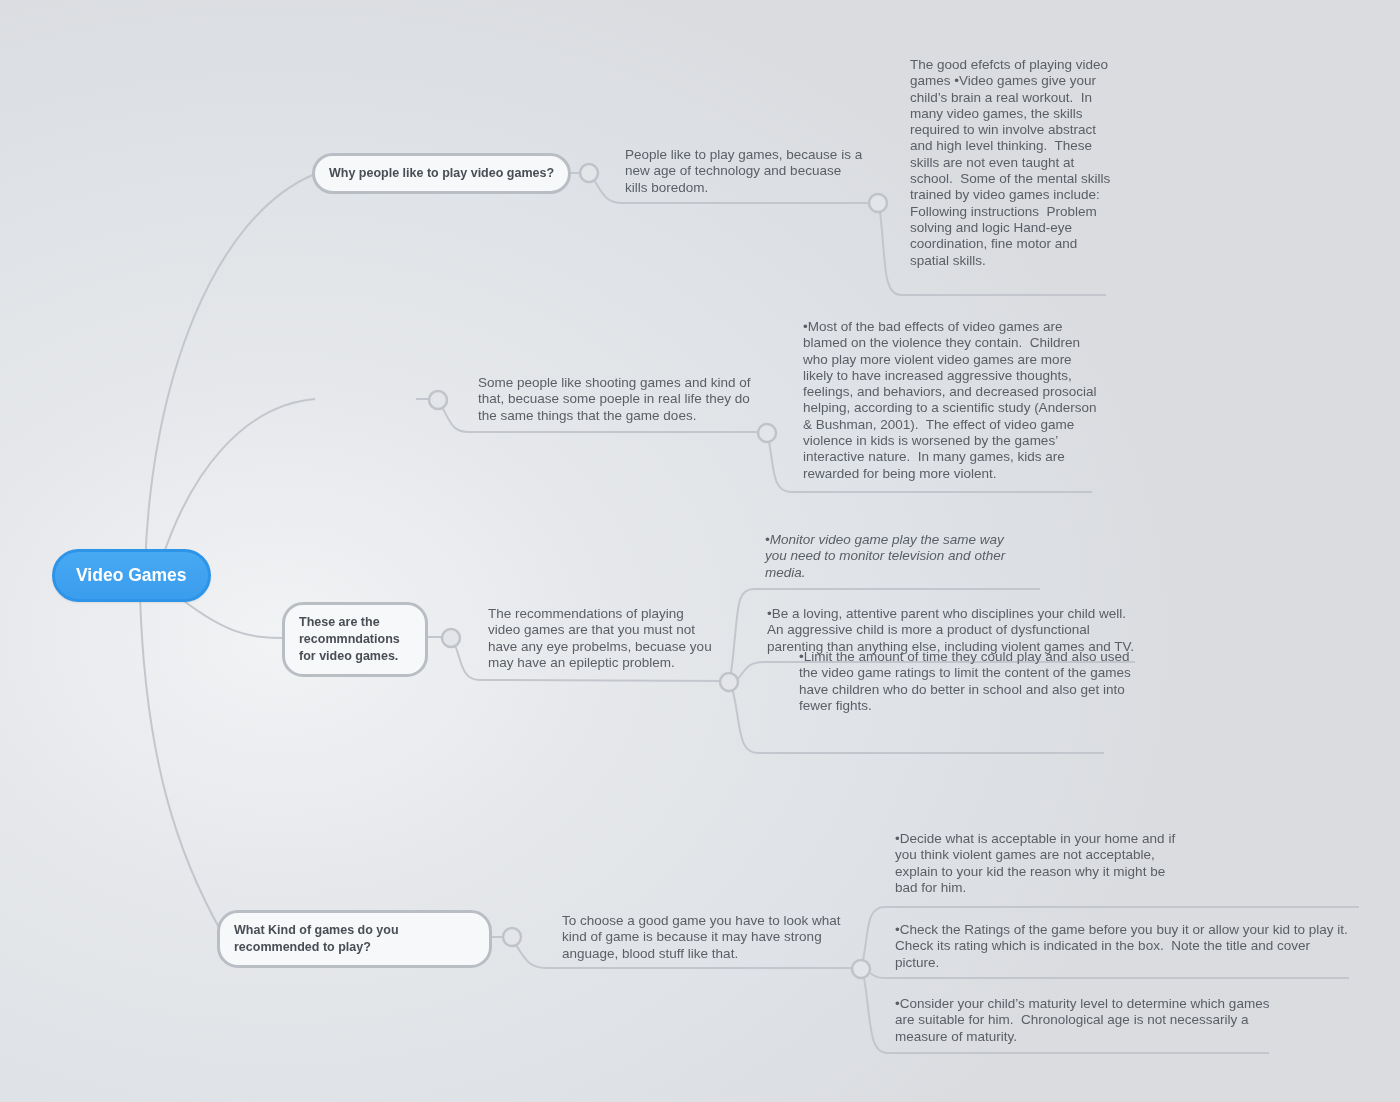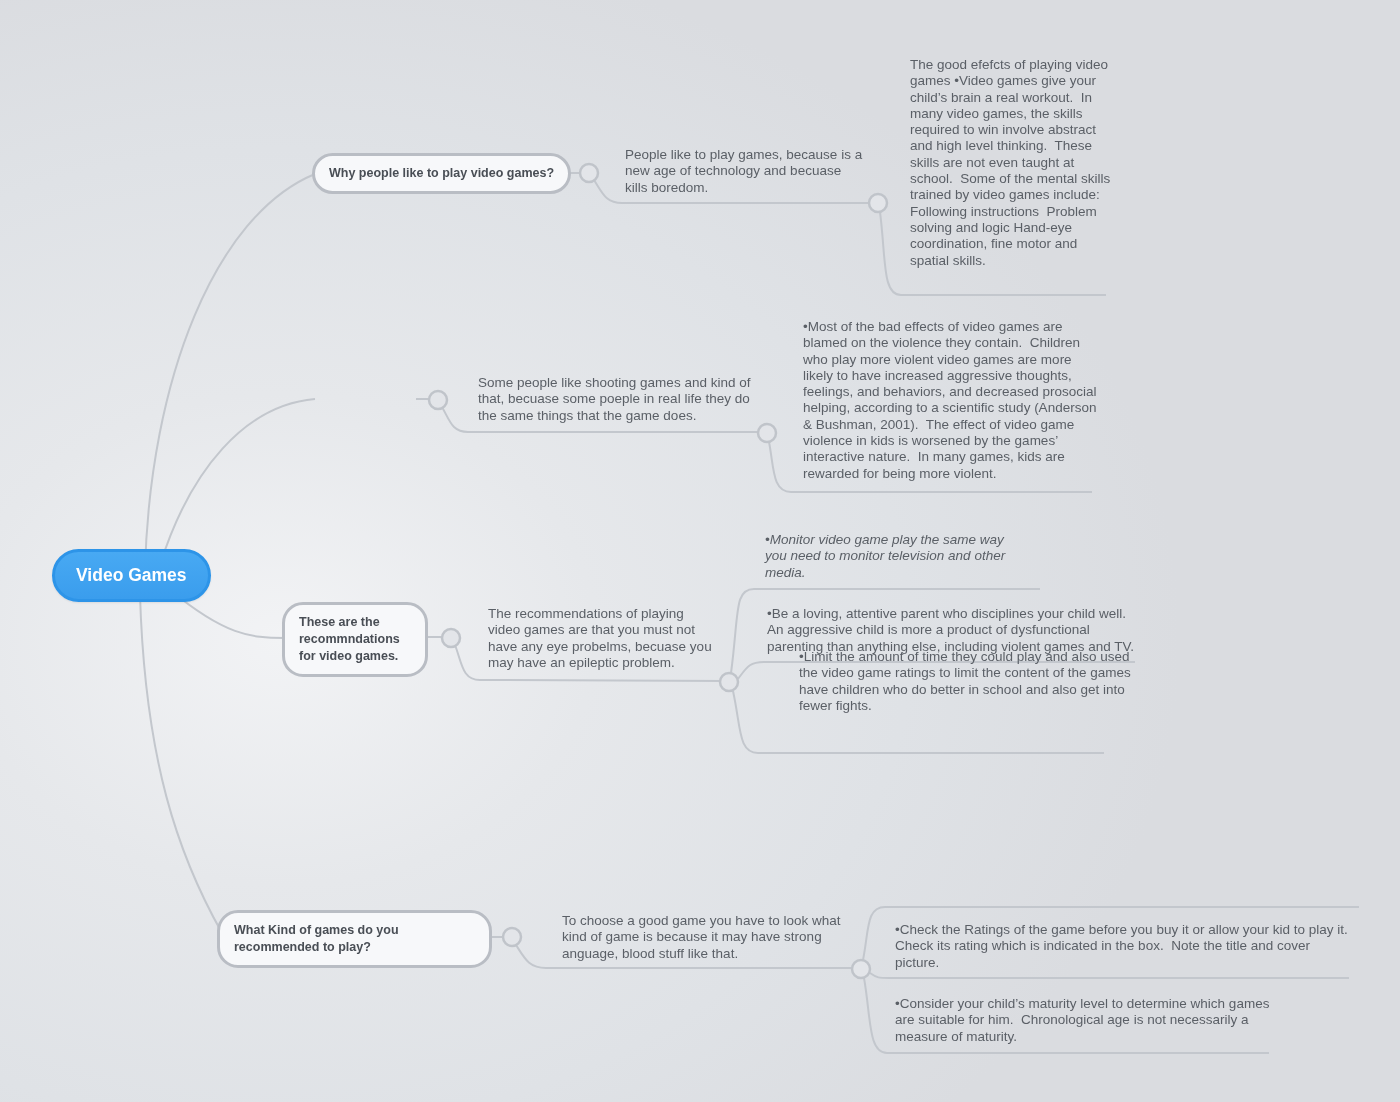--- a/index.html
+++ b/index.html
@@ -94,16 +94,17 @@
   <div class="note" style="left:803px; top:319px; width:298px;">•Most of the bad effects of video games are blamed on the violence they contain.  Children who play more violent video games are more likely to have increased aggressive thoughts, feelings, and behaviors, and decreased prosocial helping, according to a scientific study (Anderson &amp; Bushman, 2001).  The effect of video game violence in kids is worsened by the games’ interactive nature.  In many games, kids are rewarded for being more violent.</div>
 
   <div class="topic" style="left:282px; top:602px; width:146px;">These are the recommndations for video games.</div>
   <div class="note" style="left:488px; top:606px; width:230px;">The recommendations of playing video games are that you must not have any eye probelms, becuase you may have an epileptic problem.</div>
   <div class="note" style="left:765px; top:532px; width:250px;font-style:italic;">•Monitor video game play the same way you need to monitor television and other media.</div>
   <div class="note" style="left:767px; top:606px; width:378px;">•Be a loving, attentive parent who disciplines your child well. An aggressive child is more a product of dysfunctional parenting than anything else, including violent games and TV.</div>
   <div class="note" style="left:767px; top:649px; width:342px;margin-left:32px;">•Limit the amount of time they could play and also used the video game ratings to limit the content of the games have children who do better in school and also get into fewer fights.</div>
 
   <div class="topic" style="left:217px; top:910px; width:275px;">What Kind of games do you recommended to play?</div>
   <div class="note" style="left:562px; top:913px; width:292px;">To choose a good game you have to look what kind of game is because it may have strong anguage, blood stuff like that.</div>
+  <div class="note" style="left:895px; top:831px; width:292px;">•Decide what is acceptable in your home and if you think violent games are not acceptable, explain to your kid the reason why it might be bad for him.</div>
   <div class="note" style="left:895px; top:922px; width:455px;">•Check the Ratings of the game before you buy it or allow your kid to play it. Check its rating which is indicated in the box.  Note the title and cover picture.</div>
   <div class="note" style="left:895px; top:996px; width:380px;">•Consider your child’s maturity level to determine which games are suitable for him.  Chronological age is not necessarily a measure of maturity.</div>
 
 </div>
 
 </body></html>

